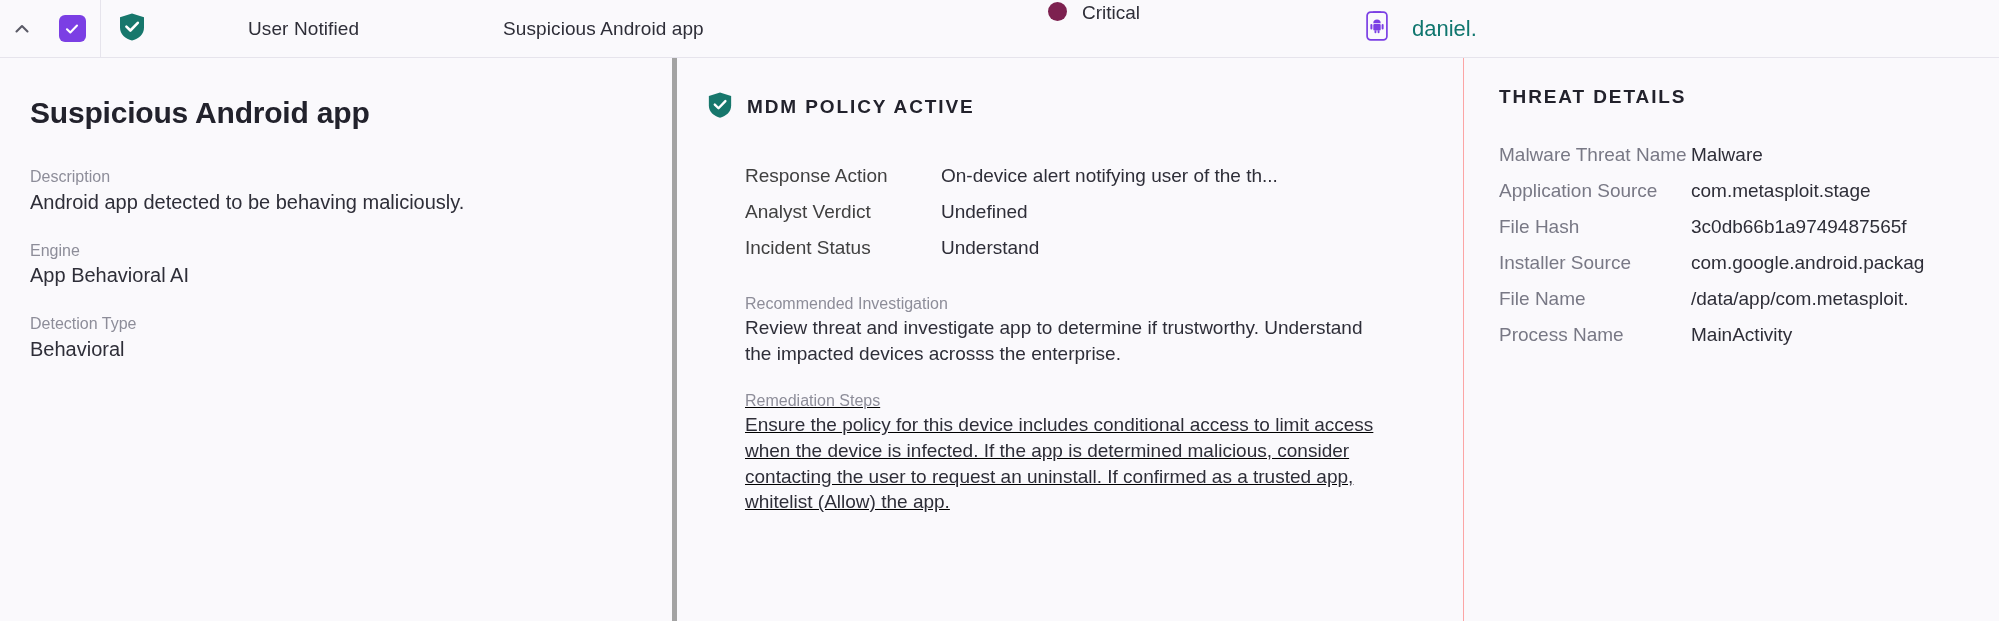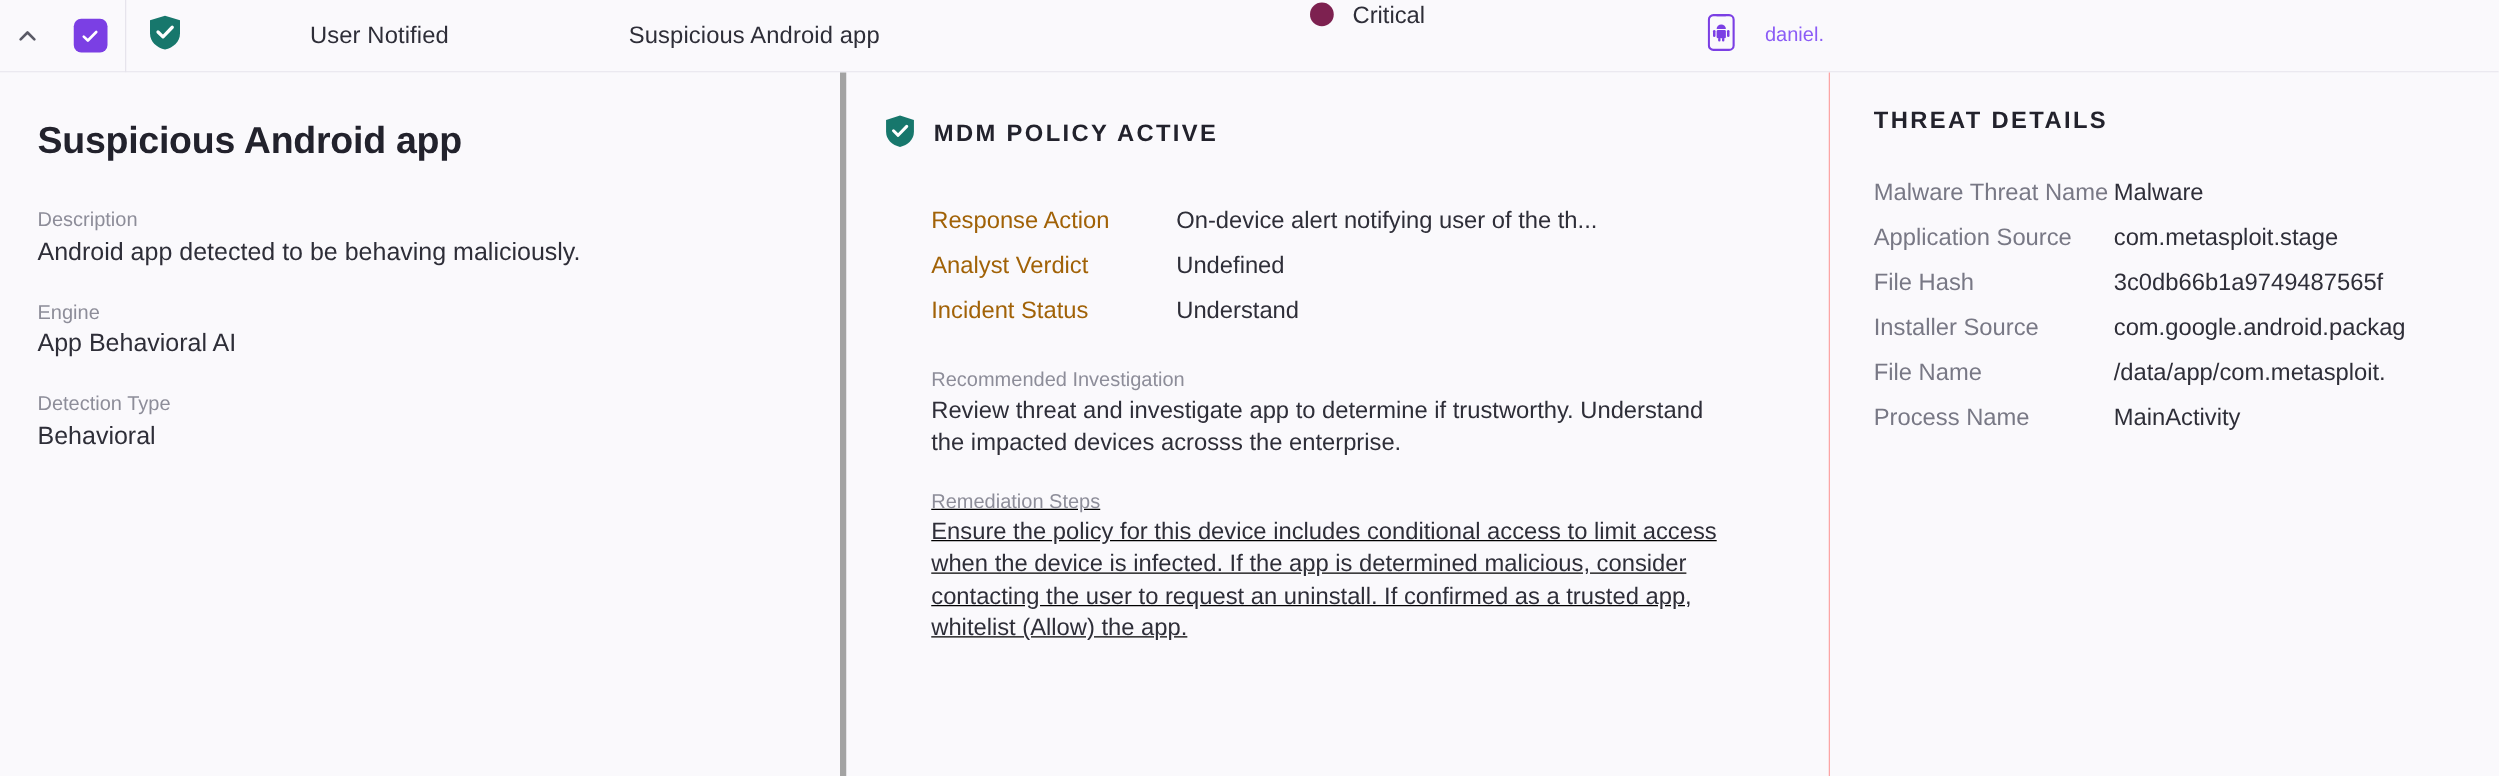--- a/index.html
+++ b/index.html
@@ -76,22 +76,22 @@
     color: #2e2e38;
   }
   .sev-dot {
     width: 19px; height: 19px; border-radius: 50%;
     background: #7d2150;
     flex: none;
   }
   .tb-user {
     display:flex; align-items:center; gap: 24px;
     padding-left: 58px;
-    font-size: 16px;
-    color: #8b5cf6;
+    font-size: 22px;
+    color: #0f766e;
   }
 
   
   .content {
     position: relative;
     width: 1999px;
     height: 563px;
     background: #faf9fc;
     display: flex;
   }
@@ -149,21 +149,21 @@
   }
   .kv-list { padding-left: 68px; }
   .kv-row {
     display: flex;
     margin-bottom: 14px;
   }
   .kv-key {
     width: 196px;
     flex: none;
     font-size: 19px;
-    color: #a16207;
+    color: #404040;
   }
   .kv-val {
     font-size: 19px;
     color: #2e2e38;
     white-space: nowrap;
   }
   .para-block { padding-left: 68px; margin-top: 36px; }
   .para-block.second { margin-top: 26px; text-decoration: underline; }
   .para-label {
     font-size: 16px;

